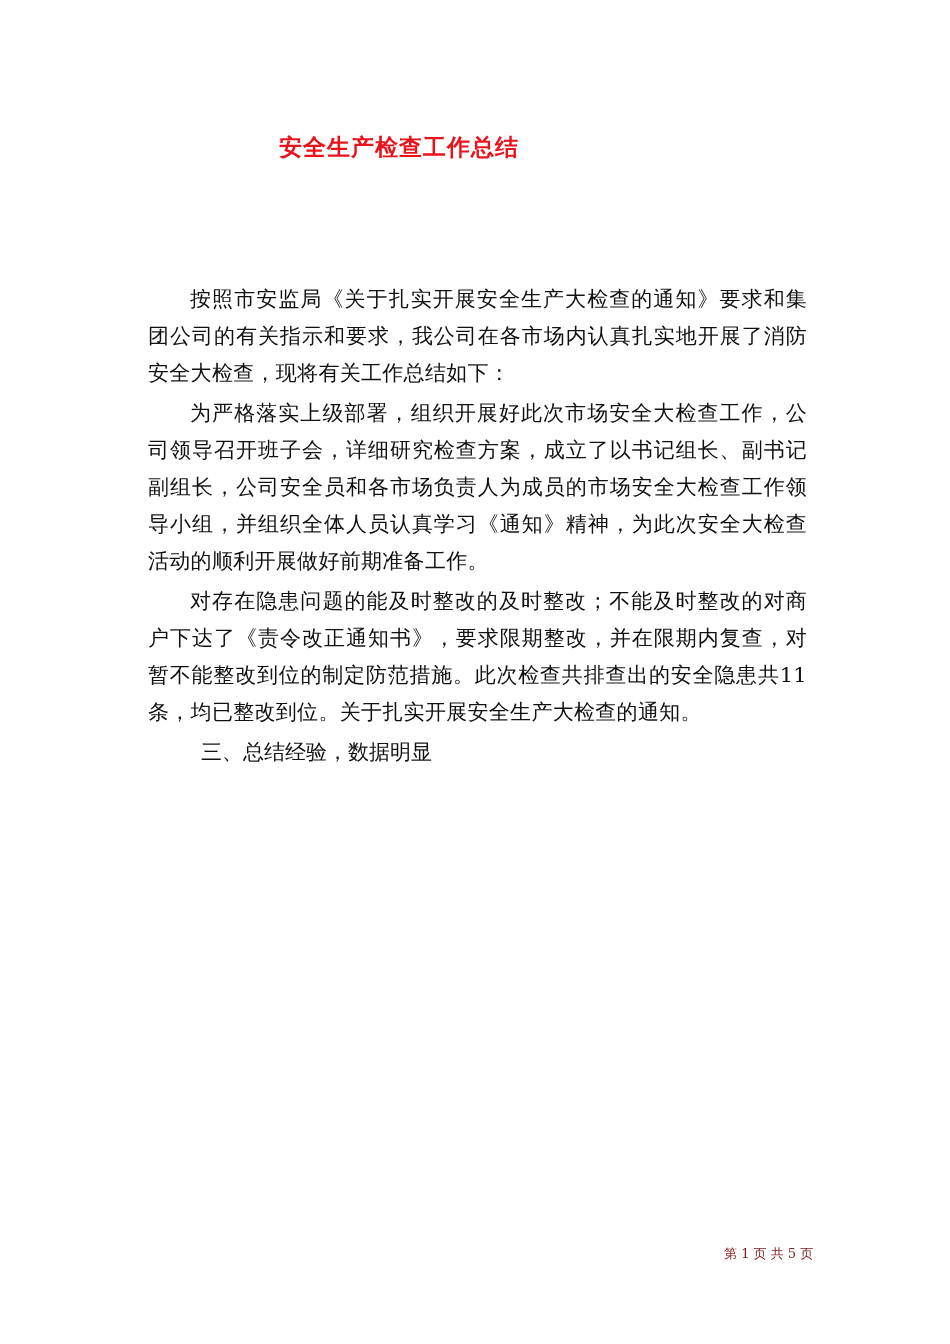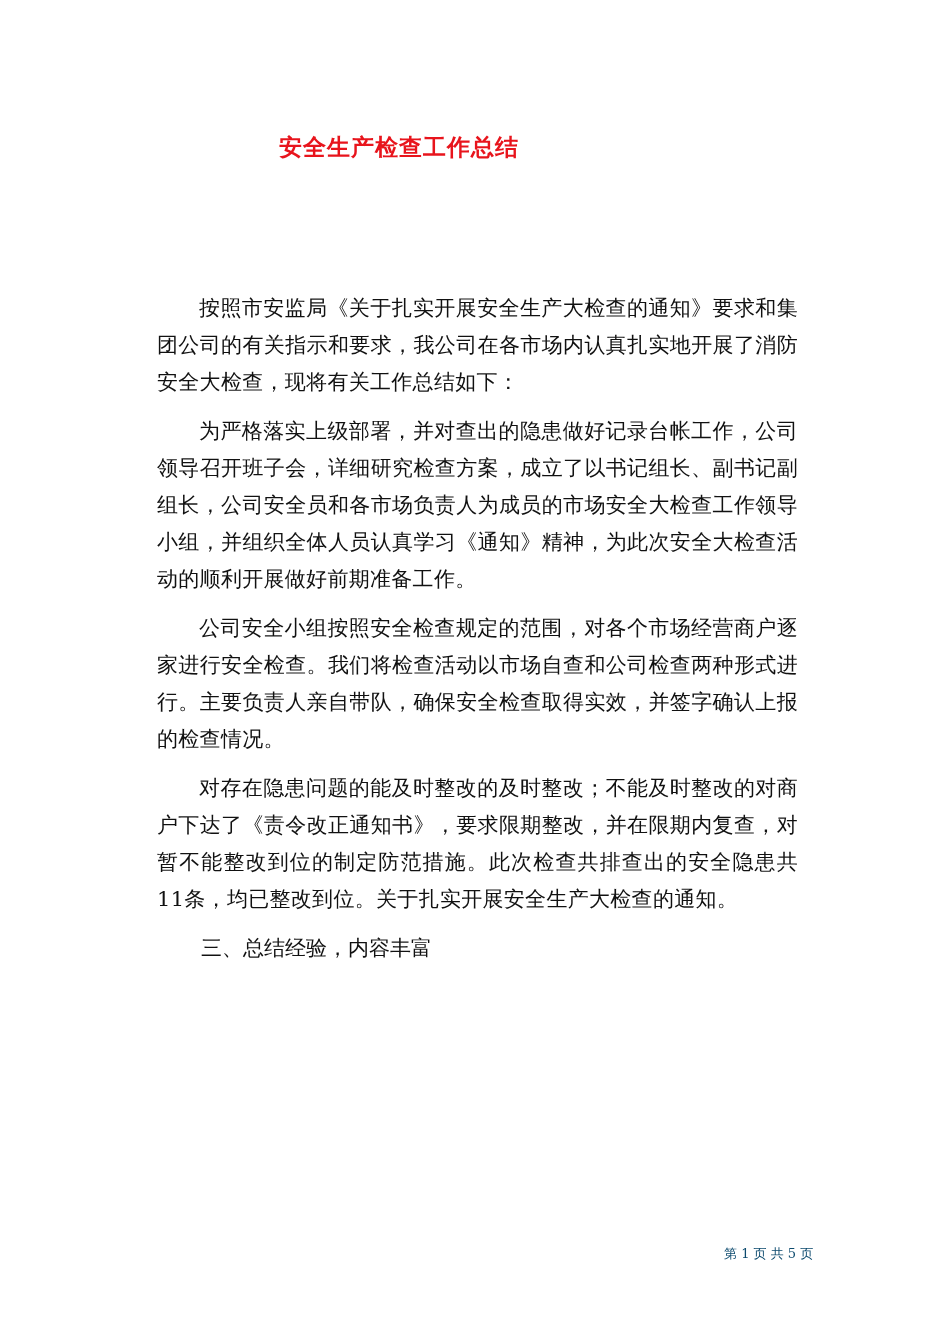--- a/index.html
+++ b/index.html
@@ -1,31 +1,30 @@
 <!DOCTYPE html>
 <html><head>
 <meta charset="utf-8">
 <style>
   html, body { margin: 0; padding: 0; background: #ffffff; }
   body { width: 950px; height: 1344px; position: relative; overflow: hidden;
          font-family: "DejaVu Serif", "Liberation Serif", serif; color: #111; }
   .title { position: absolute; top: 132px; left: 0; width: 798px; text-align: center;
            font-size: 23px; font-weight: bold; color: #e8141c; letter-spacing: 1px; }
   .body-text { position: absolute; left: 145px; top: 278px; width: 665px; }
-  .p { font-size: 21px; line-height: 37px; margin: 12px; text-align: justify;
+  .p { font-size: 21px; line-height: 37px; margin: 3px; text-align: justify;
        text-indent: 42px; letter-spacing: 0.3px; }
   .h { font-size: 21px; line-height: 37px; margin: 0; text-indent: 56px; }
-  .footer { position: absolute; top: 1245px; left: 724px; font-size: 13px; color: #0c4a6e; }
+  .footer { position: absolute; top: 1245px; left: 724px; font-size: 13px; color: #7f1d1d; }
 </style>
 </head>
 <body>
 
 <div class="title">安全生产检查工作总结</div>
 
 <div class="body-text">
   <p class="p">按照市安监局《关于扎实开展安全生产大检查的通知》要求和集团公司的有关指示和要求，我公司在各市场内认真扎实地开展了消防安全大检查，现将有关工作总结如下：</p>
-  <p class="p">为严格落实上级部署，并对查出的隐患做好记录台帐工作，公司领导召开班子会，详细研究检查方案，成立了以书记组长、副书记副组长，公司安全员和各市场负责人为成员的市场安全大检查工作领导小组，并组织全体人员认真学习《通知》精神，为此次安全大检查活动的顺利开展做好前期准备工作。</p>
-  <p class="p">公司安全小组按照安全检查规定的范围，对各个市场经营商户逐家进行安全检查。我们将检查活动以市场自查和公司检查两种形式进行。主要负责人亲自带队，确保安全检查取得实效，并签字确认上报的检查情况。</p>
+  <p class="p">为严格落实上级部署，组织开展好此次市场安全大检查工作，公司领导召开班子会，详细研究检查方案，成立了以书记组长、副书记副组长，公司安全员和各市场负责人为成员的市场安全大检查工作领导小组，并组织全体人员认真学习《通知》精神，为此次安全大检查活动的顺利开展做好前期准备工作。</p>
   <p class="p">对存在隐患问题的能及时整改的及时整改；不能及时整改的对商户下达了《责令改正通知书》，要求限期整改，并在限期内复查，对暂不能整改到位的制定防范措施。此次检查共排查出的安全隐患共11条，均已整改到位。关于扎实开展安全生产大检查的通知。</p>
-  <p class="h">三、总结经验，内容丰富</p>
+  <p class="h">三、总结经验，数据明显</p>
 </div>
 
 <div class="footer">第 1 页 共 5 页</div>
 
 </body></html>

